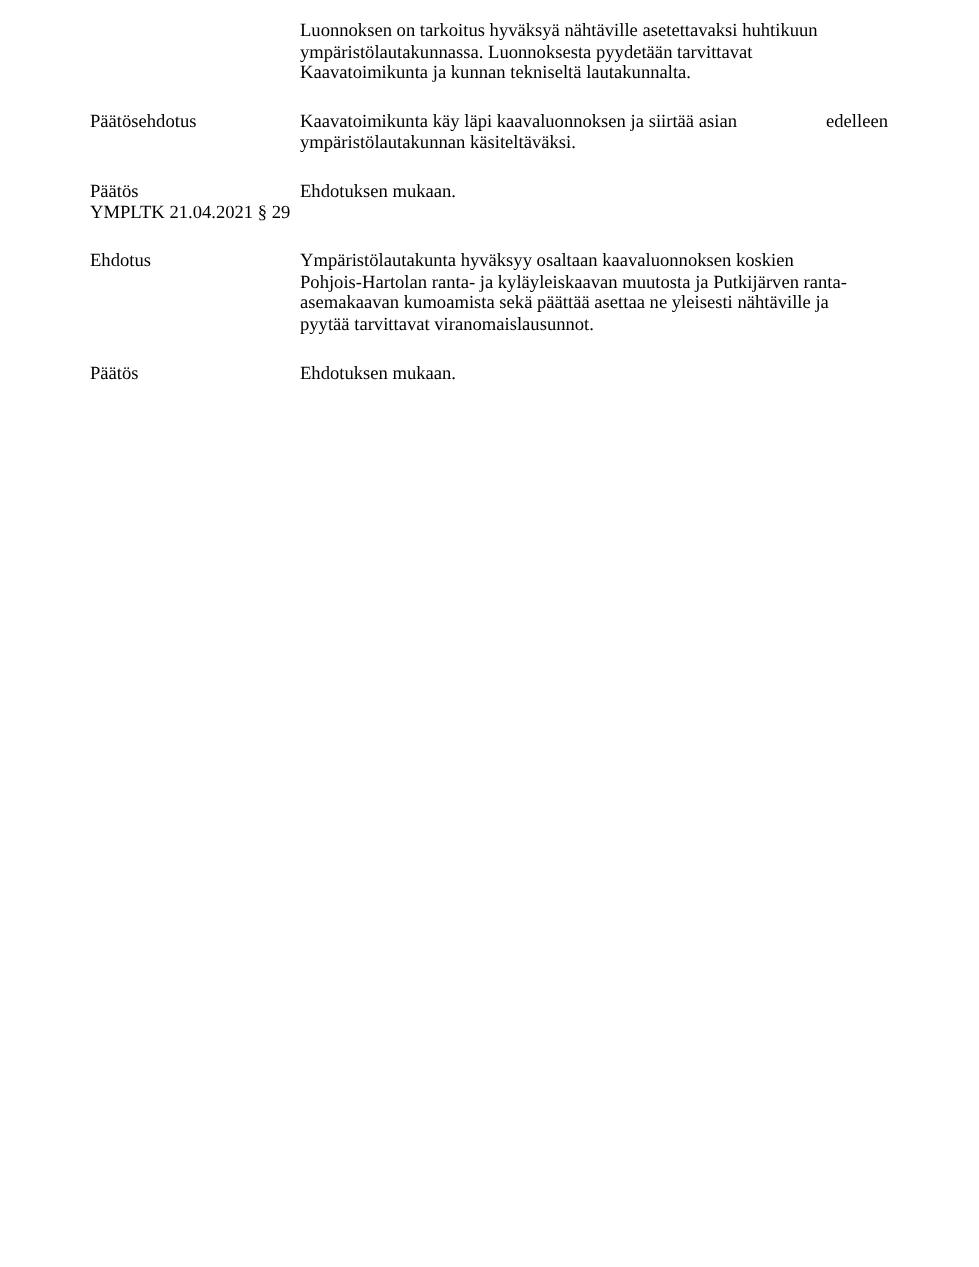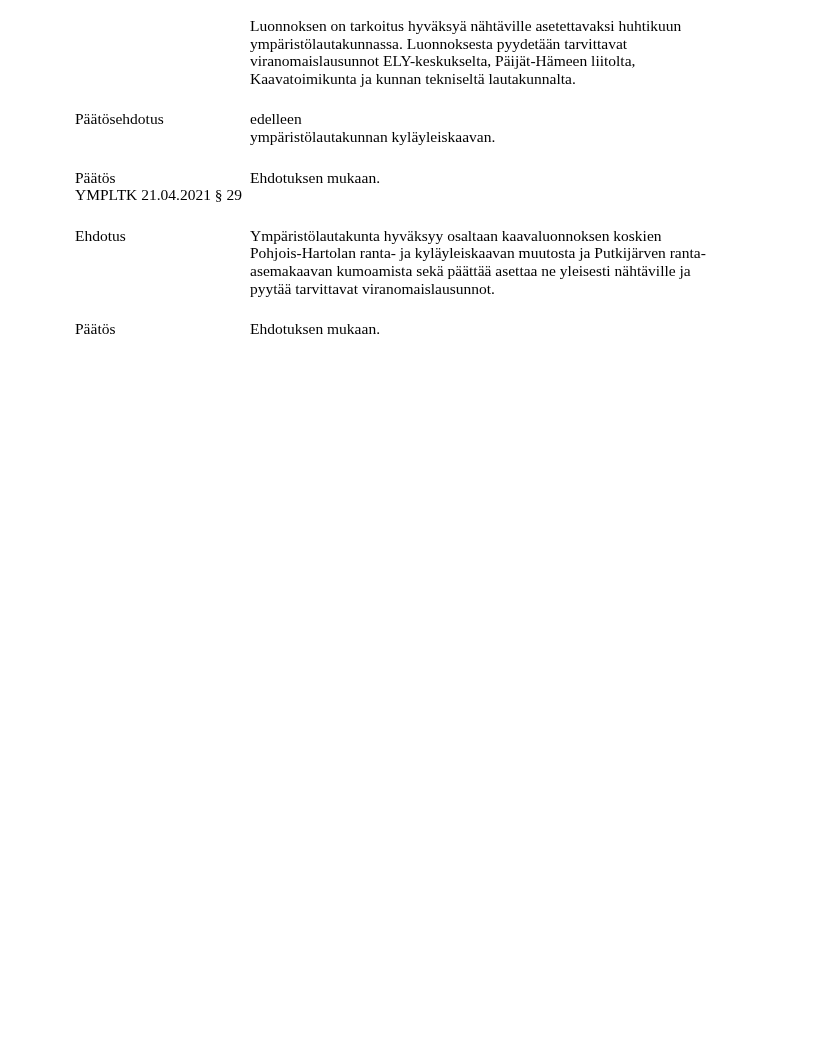--- a/index.html
+++ b/index.html
@@ -51,32 +51,32 @@
 </head>
 <body>
 
 <div class="page">
 
   <div class="doc-row section">
     <div class="label-col"></div>
     <div class="body-col">
       <div class="line">Luonnoksen on tarkoitus hyväksyä nähtäville asetettavaksi huhtikuun</div>
       <div class="line">ympäristölautakunnassa. Luonnoksesta pyydetään tarvittavat</div>
-      <div class="line">viranomaislausunnot ELY-keskukselta, Päijät-Hämeen liitolta,</div>
       <div class="line">Kaavatoimikunta ja kunnan tekniseltä lautakunnalta.</div>
     </div>
   </div>
 
   <div class="doc-row section">
     <div class="label-col">Päätösehdotus</div>
     <div class="body-col">
       <div class="split-line">
+        <span class="line">Kaavatoimikunta käy läpi kaavaluonnoksen ja siirtää asian</span>
         <span class="line">edelleen</span>
       </div>
-      <div class="line">ympäristölautakunnan kyläyleiskaavan.</div>
+      <div class="line">ympäristölautakunnan käsiteltäväksi.</div>
     </div>
   </div>
 
   <div class="section">
     <div class="doc-row tight">
       <div class="label-col">Päätös</div>
       <div class="body-col line">Ehdotuksen mukaan.</div>
     </div>
     <div class="line">YMPLTK 21.04.2021 § 29</div>
   </div>

